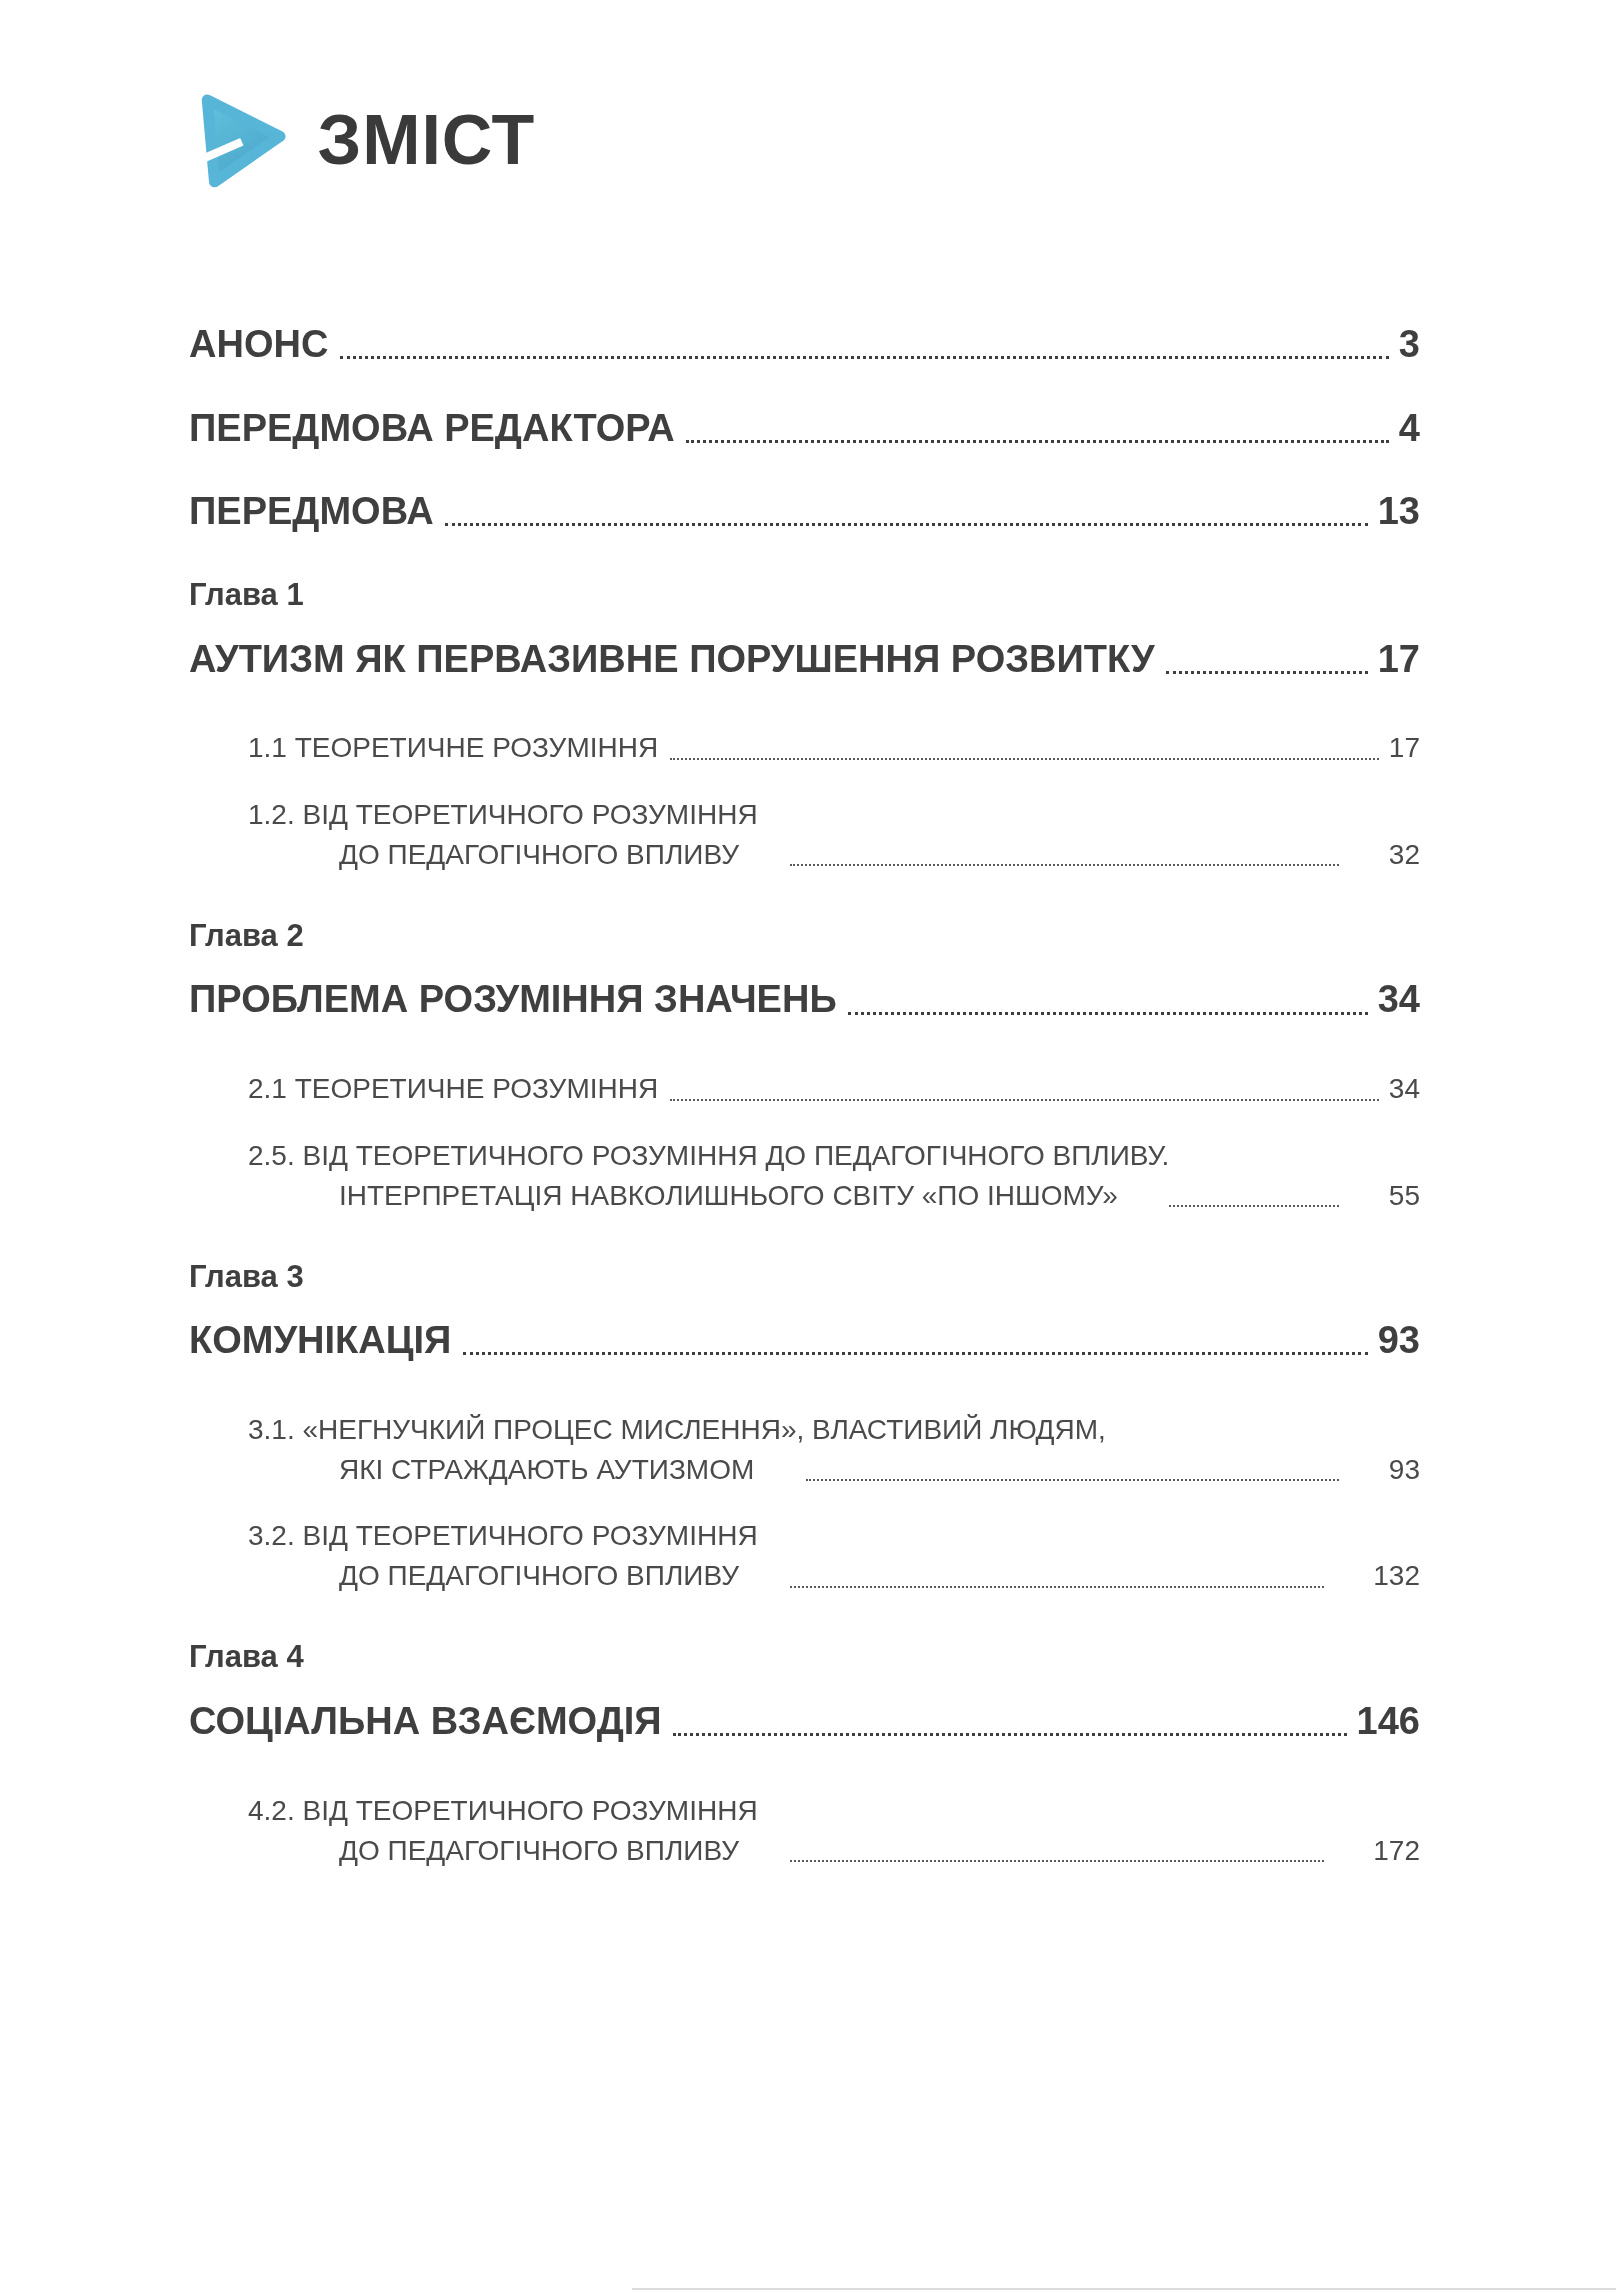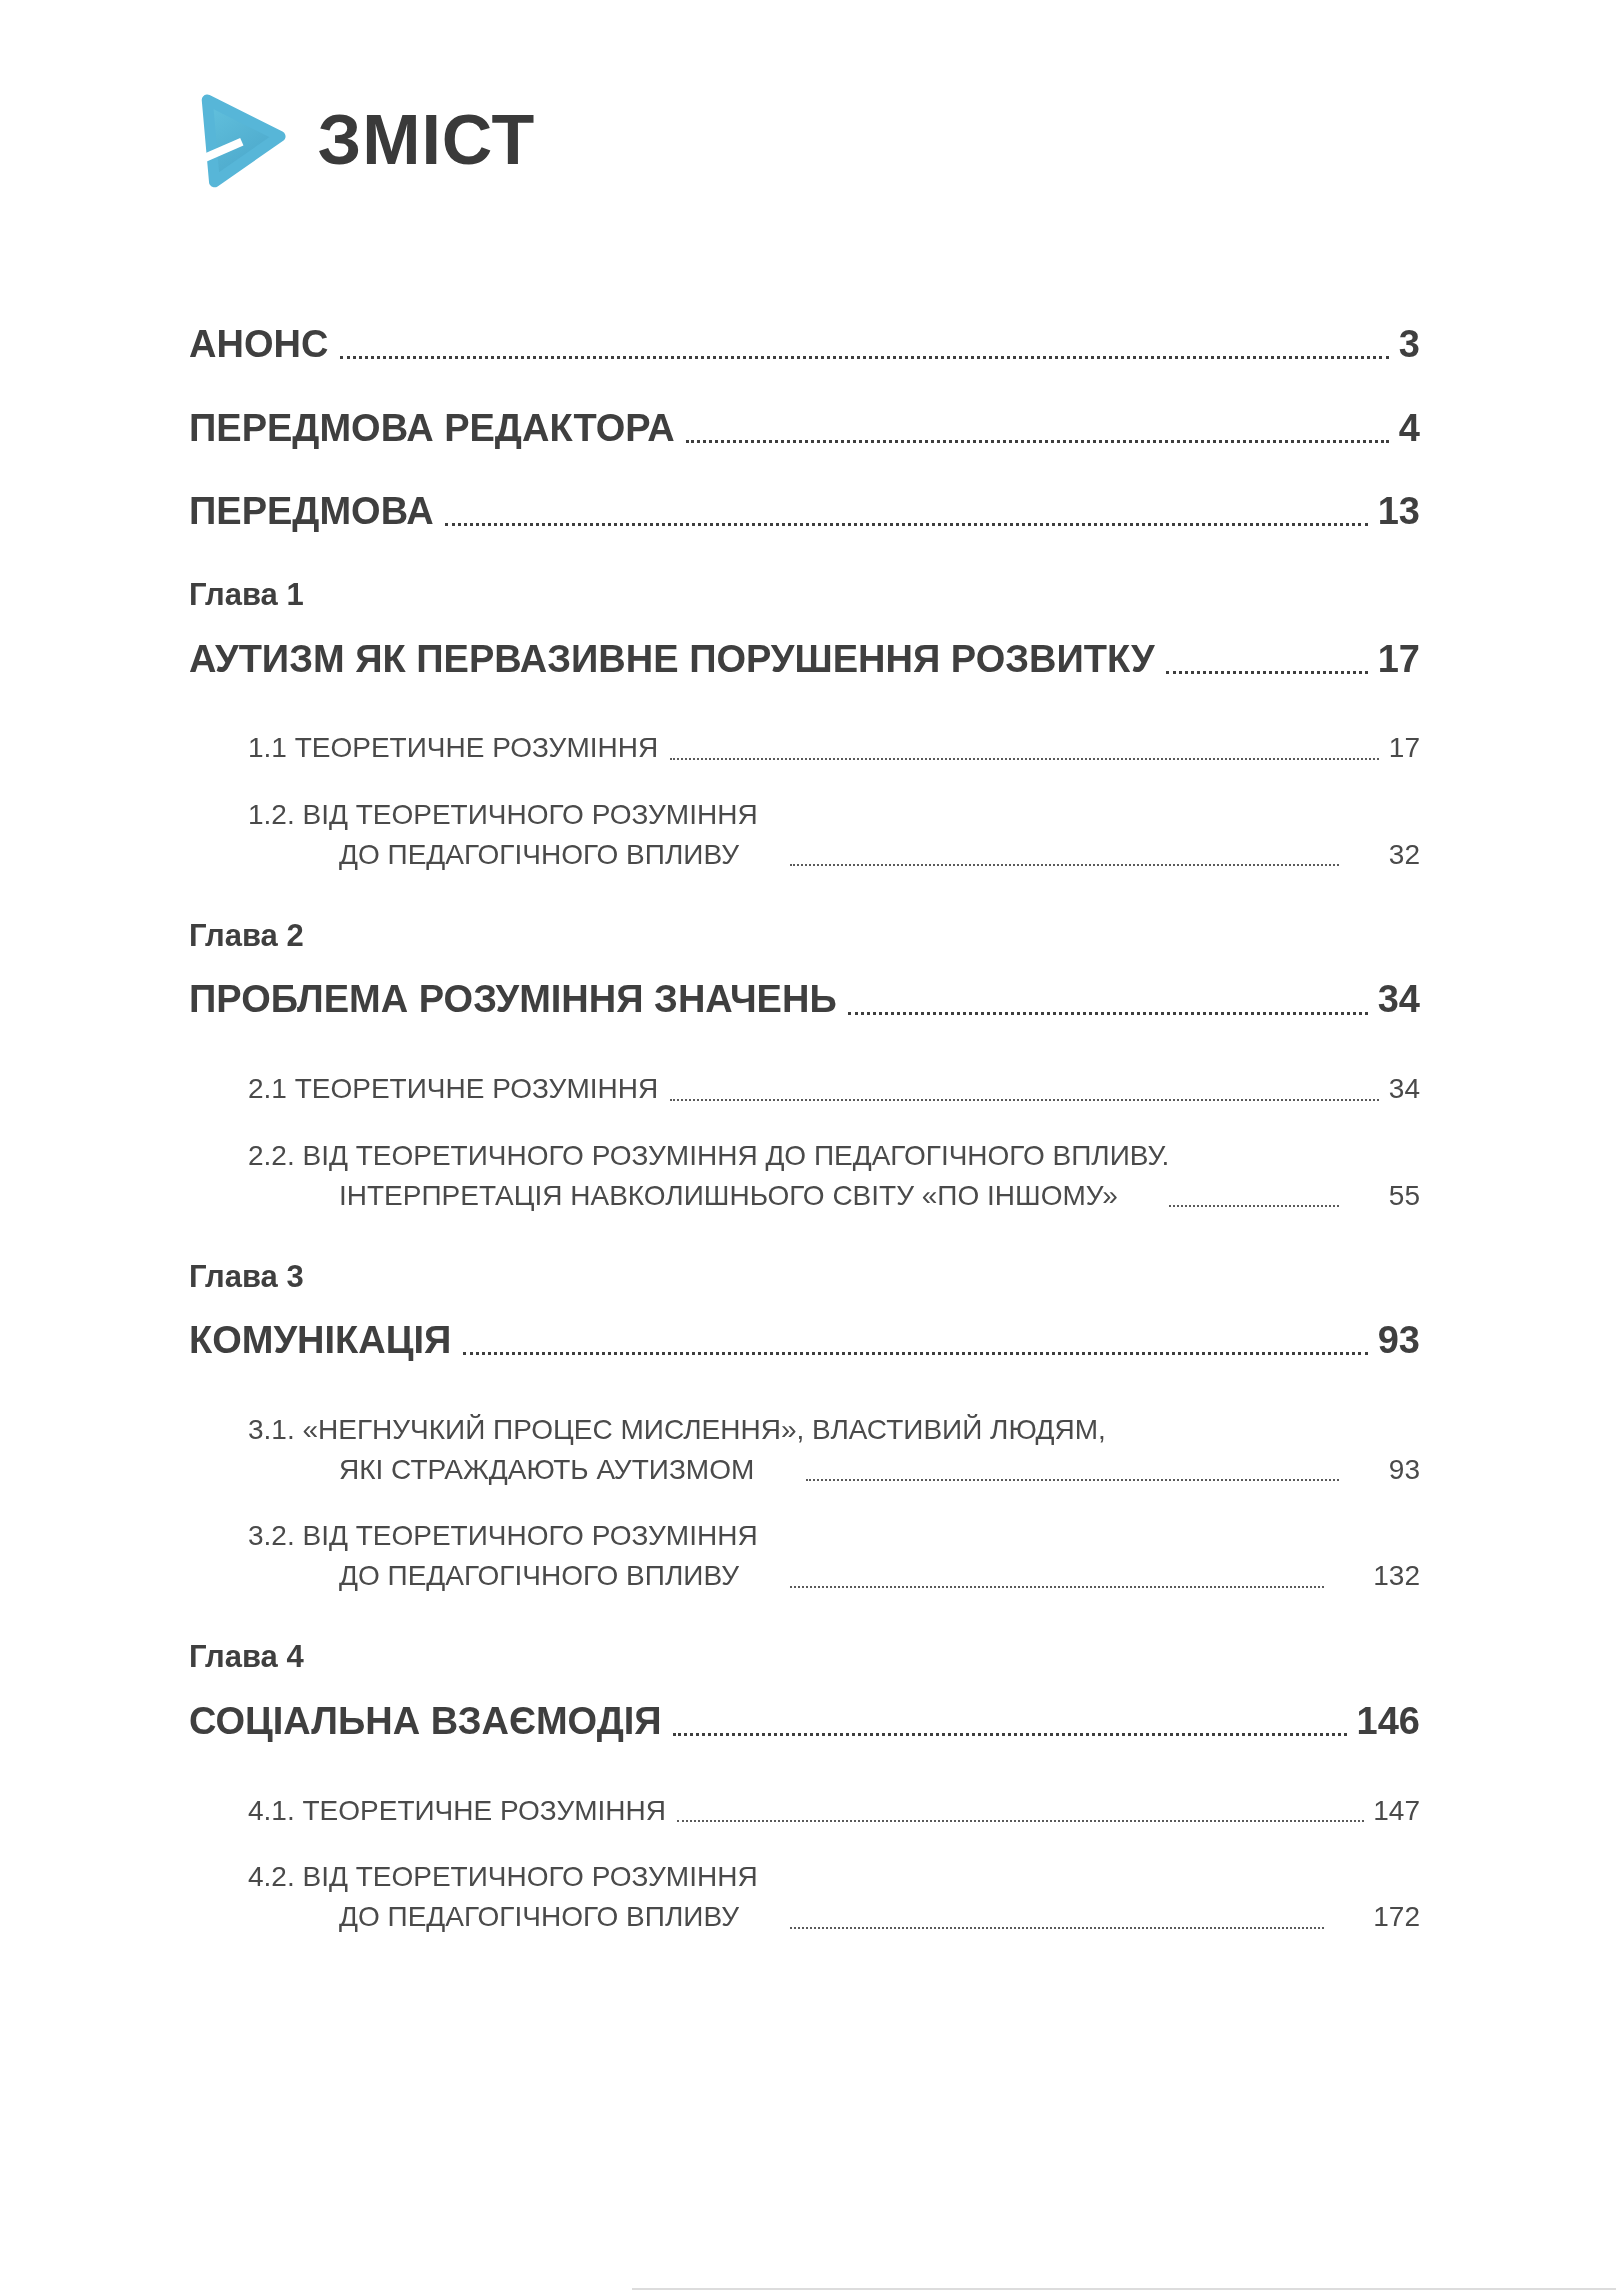--- a/index.html
+++ b/index.html
@@ -121,21 +121,21 @@
         <span class="lbl">ПРОБЛЕМА РОЗУМІННЯ ЗНАЧЕНЬ</span>
         <span class="leader"></span>
         <span class="pg">34</span>
       </div>
       <div class="sec row">
         <span class="lbl">2.1 ТЕОРЕТИЧНЕ РОЗУМІННЯ</span>
         <span class="leader sub-leader"></span>
         <span class="pg">34</span>
       </div>
       <div class="sec">
-        <div class="subline1">2.2. ВІД ТЕОРЕТИЧНОГО РОЗУМІННЯ ДО ПЕДАГОГІЧНОГО ВПЛИВУ.</div>
+        <div class="subline1">2.5. ВІД ТЕОРЕТИЧНОГО РОЗУМІННЯ ДО ПЕДАГОГІЧНОГО ВПЛИВУ.</div>
         <div class="row cont">
           <span class="lbl">ІНТЕРПРЕТАЦІЯ НАВКОЛИШНЬОГО СВІТУ «ПО ІНШОМУ»</span>
           <span class="leader sub-leader"></span>
           <span class="pg">55</span>
         </div>
       </div>
     </section>
 
     <section class="chapter">
       <div class="chapter-label">Глава 3</div>
@@ -162,25 +162,20 @@
       </div>
     </section>
 
     <section class="chapter">
       <div class="chapter-label">Глава 4</div>
       <div class="row main">
         <span class="lbl">СОЦІАЛЬНА ВЗАЄМОДІЯ</span>
         <span class="leader"></span>
         <span class="pg">146</span>
       </div>
-      <div class="sec row">
-        <span class="lbl">4.1. ТЕОРЕТИЧНЕ РОЗУМІННЯ</span>
-        <span class="leader sub-leader"></span>
-        <span class="pg">147</span>
-      </div>
       <div class="sec">
         <div class="subline1">4.2. ВІД ТЕОРЕТИЧНОГО РОЗУМІННЯ</div>
         <div class="row cont">
           <span class="lbl">ДО ПЕДАГОГІЧНОГО ВПЛИВУ</span>
           <span class="leader sub-leader"></span>
           <span class="pg">172</span>
         </div>
       </div>
     </section>
 

